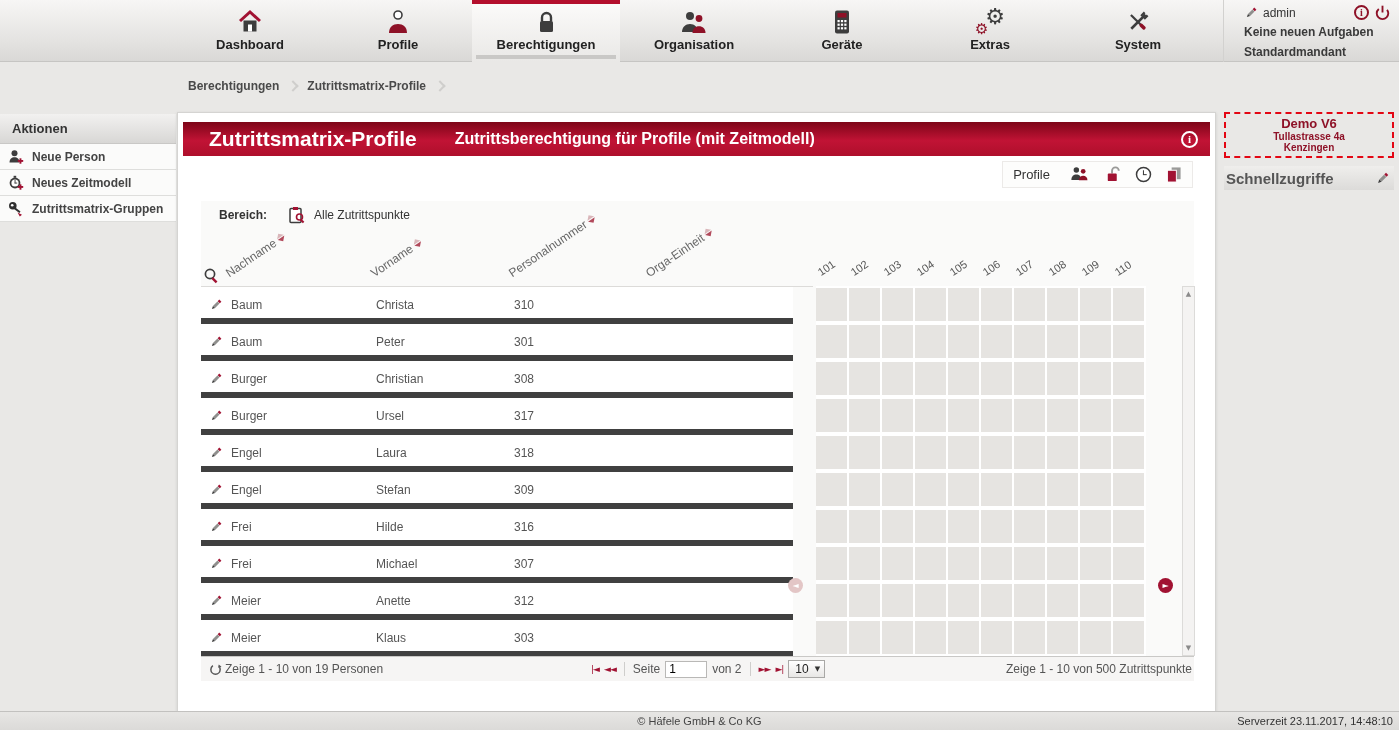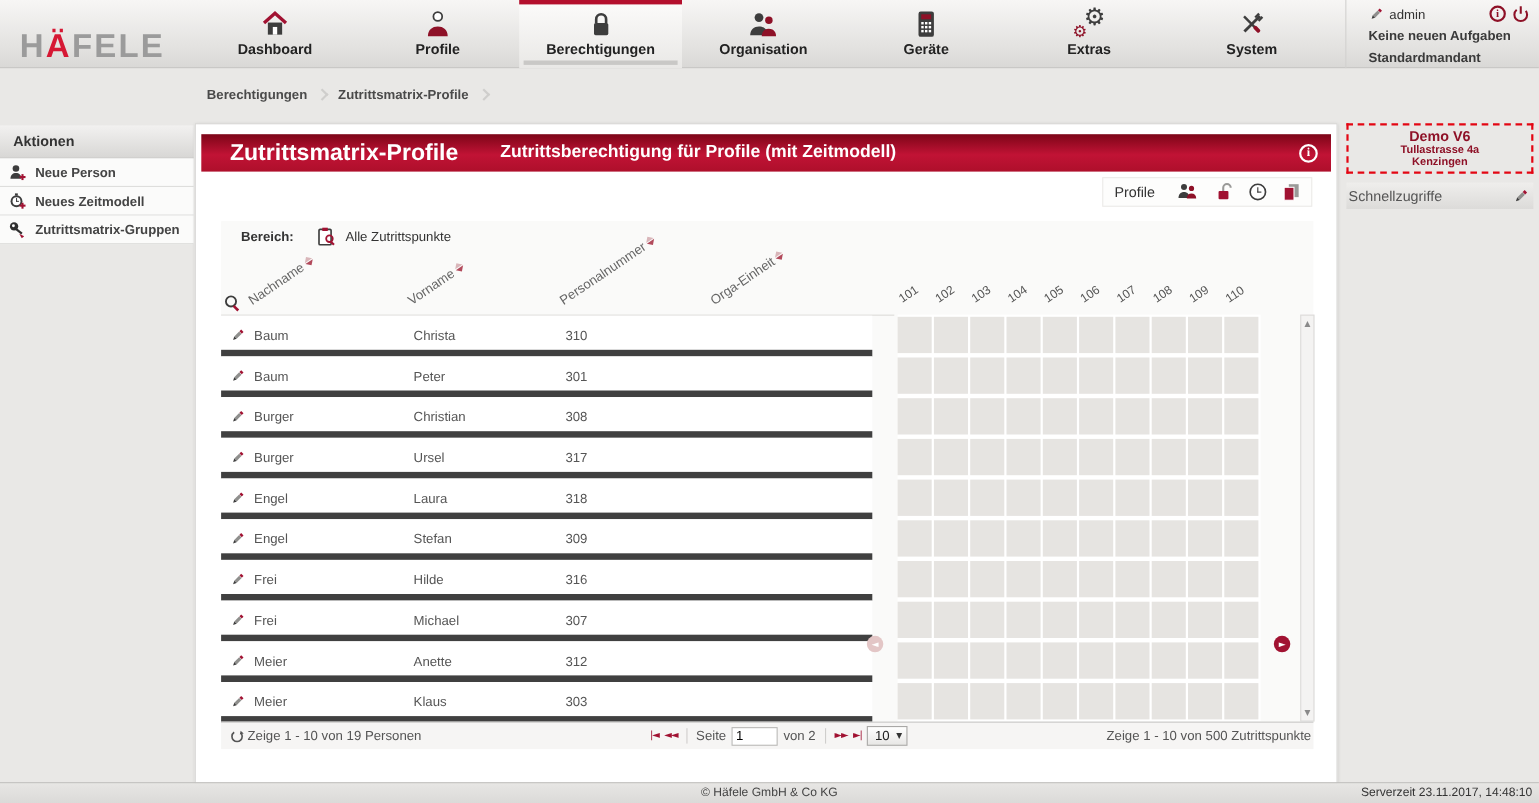--- a/index.html
+++ b/index.html
@@ -38,21 +38,21 @@
   .side-head { height:30px; background:linear-gradient(#f2f1f0,#d8d7d5); border-bottom:1px solid #c9c8c6; font-size:13px; font-weight:bold; color:#333; display:flex; align-items:center; padding-left:12px; }
   .side-item { height:26px; background:#fbfbfa; border-bottom:1px solid #dededc; display:flex; align-items:center; gap:8px; padding-left:8px; cursor:pointer; }
   .side-item .slabel { font-size:12px; font-weight:bold; color:#444; }
 
   
   #rightcol { position:absolute; left:1224px; top:112px; width:170px; }
   .demo-box { border:2px dashed #e30613; padding:2px 4px 3px; text-align:center; }
   .demo-l1 { font-size:13px; font-weight:bold; color:#8e1127; }
   .demo-l2 { font-size:10px; font-weight:bold; color:#8e1127; }
   .quick-head { margin-top:8px; height:24px; background:linear-gradient(#efeeec,#dcdbd9); display:flex; align-items:center; justify-content:space-between; padding:0 4px 0 2px; }
-  .quick-head .qlabel { font-size:13px; font-weight:normal; color:#555; }
+  .quick-head .qlabel { font-size:15px; font-weight:bold; color:#555; }
 
   
   #main { position:absolute; left:177px; top:112px; width:1039px; height:601px; background:#fff; border:1px solid #d5d4d2; box-shadow:0 1px 3px rgba(0,0,0,.12); }
   .titlebar { margin:9px 5px 0 5px; height:34px; background:linear-gradient(#7d0518,#c11335 55%,#ae0f2b); display:flex; align-items:center; padding:0 12px 0 26px; }
   .titlebar .t1 { color:#fff; font-size:21px; font-weight:bold; }
   .titlebar .t2 { color:#fff; font-size:16px; font-weight:bold; margin-left:38px; flex:1 1 auto; }
   .info-white { width:17px; height:17px; border:2px solid #fff; border-radius:50%; color:#fff; font-size:11px; font-weight:bold; font-family:"Liberation Serif", serif; display:flex; align-items:center; justify-content:center; }
 
   .legendrow { height:36px; display:flex; align-items:center; justify-content:flex-end; padding-right:22px; }
   .legendbox { display:flex; align-items:center; gap:14px; border:1px solid #eceae8; background:#fdfdfc; padding:4px 10px; }
@@ -102,21 +102,20 @@
   #statusbar { position:absolute; left:0; top:711px; width:1399px; height:19px; background:linear-gradient(#e7e6e4,#dbdad8); border-top:1px solid #c2c1bf; }
   .copyright { position:absolute; left:0; width:1399px; text-align:center; top:3px; font-size:11px; color:#444; }
   .servertime { position:absolute; right:6px; top:3px; font-size:11px; color:#333; }
 
   svg { display:block; }
 </style>
 </head>
 <body>
 
 <div id="topbar">
-  <div class="logo"><span>H</span><span class="uml">Ä</span><span>FELE</span></div>
 
   <div id="nav">
     <div class="tab">
       <span class="nicon">
         <svg width="26" height="26" viewBox="0 0 26 26">
             <path d="M3 12 L13 3 L23 12" fill="none" stroke="#a11232" stroke-width="3"></path>
             <rect x="6.5" y="11.5" width="13" height="11" fill="#3d3d3d"></rect>
             <rect x="11" y="15.5" width="4" height="7" fill="#fff"></rect>
           </svg>
       </span>

